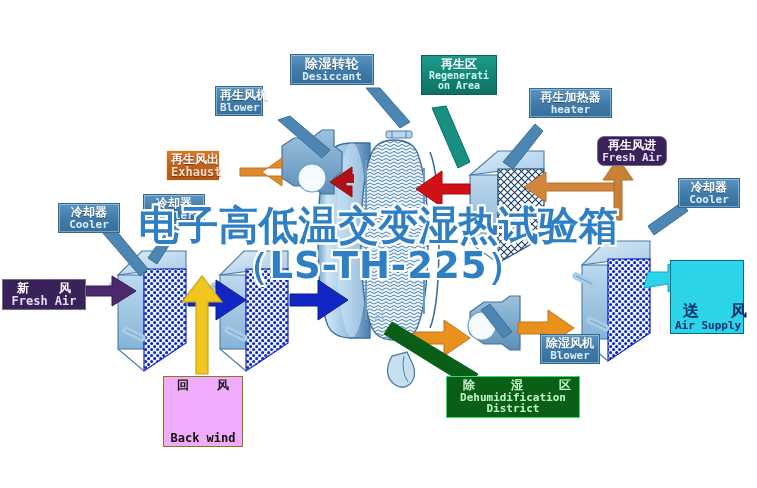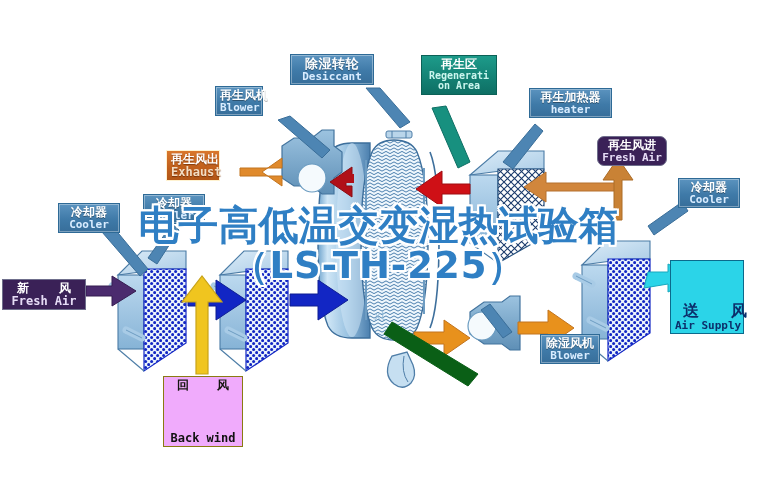--- a/index.html
+++ b/index.html
@@ -444,20 +444,25 @@
   <div class="lbl yellow" id="lbl-back-wind">
     <span class="cn">回　风</span>
     <span class="en">Back wind</span>
   </div>
 
   <div class="lbl blue" id="lbl-dehum-blower">
     <span class="cn">除湿风机</span>
     <span class="en">Blower</span>
   </div>
 
+  <div class="lbl green" id="lbl-dehum-district">
+    <span class="cn">除　湿　区</span>
+    <span class="en">Dehumidification</span>
+    <span class="en">District</span>
+  </div>
 
   <div class="lbl cyan" id="lbl-air-supply">
     <span class="cn">送　风</span>
     <span class="en">Air Supply</span>
   </div>
 
   <div id="title-overlay">
     <div class="t1">电子高低温交变湿热试验箱</div>
     <div class="t2">（LS-TH-225）</div>
   </div>

